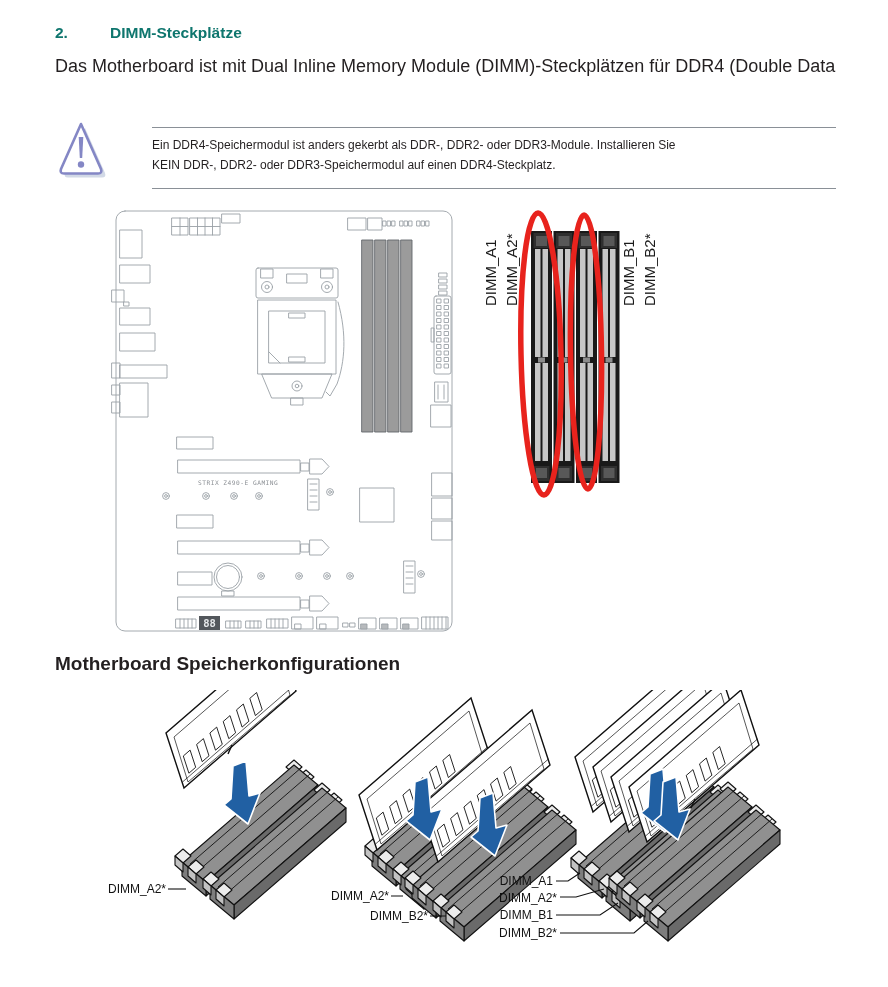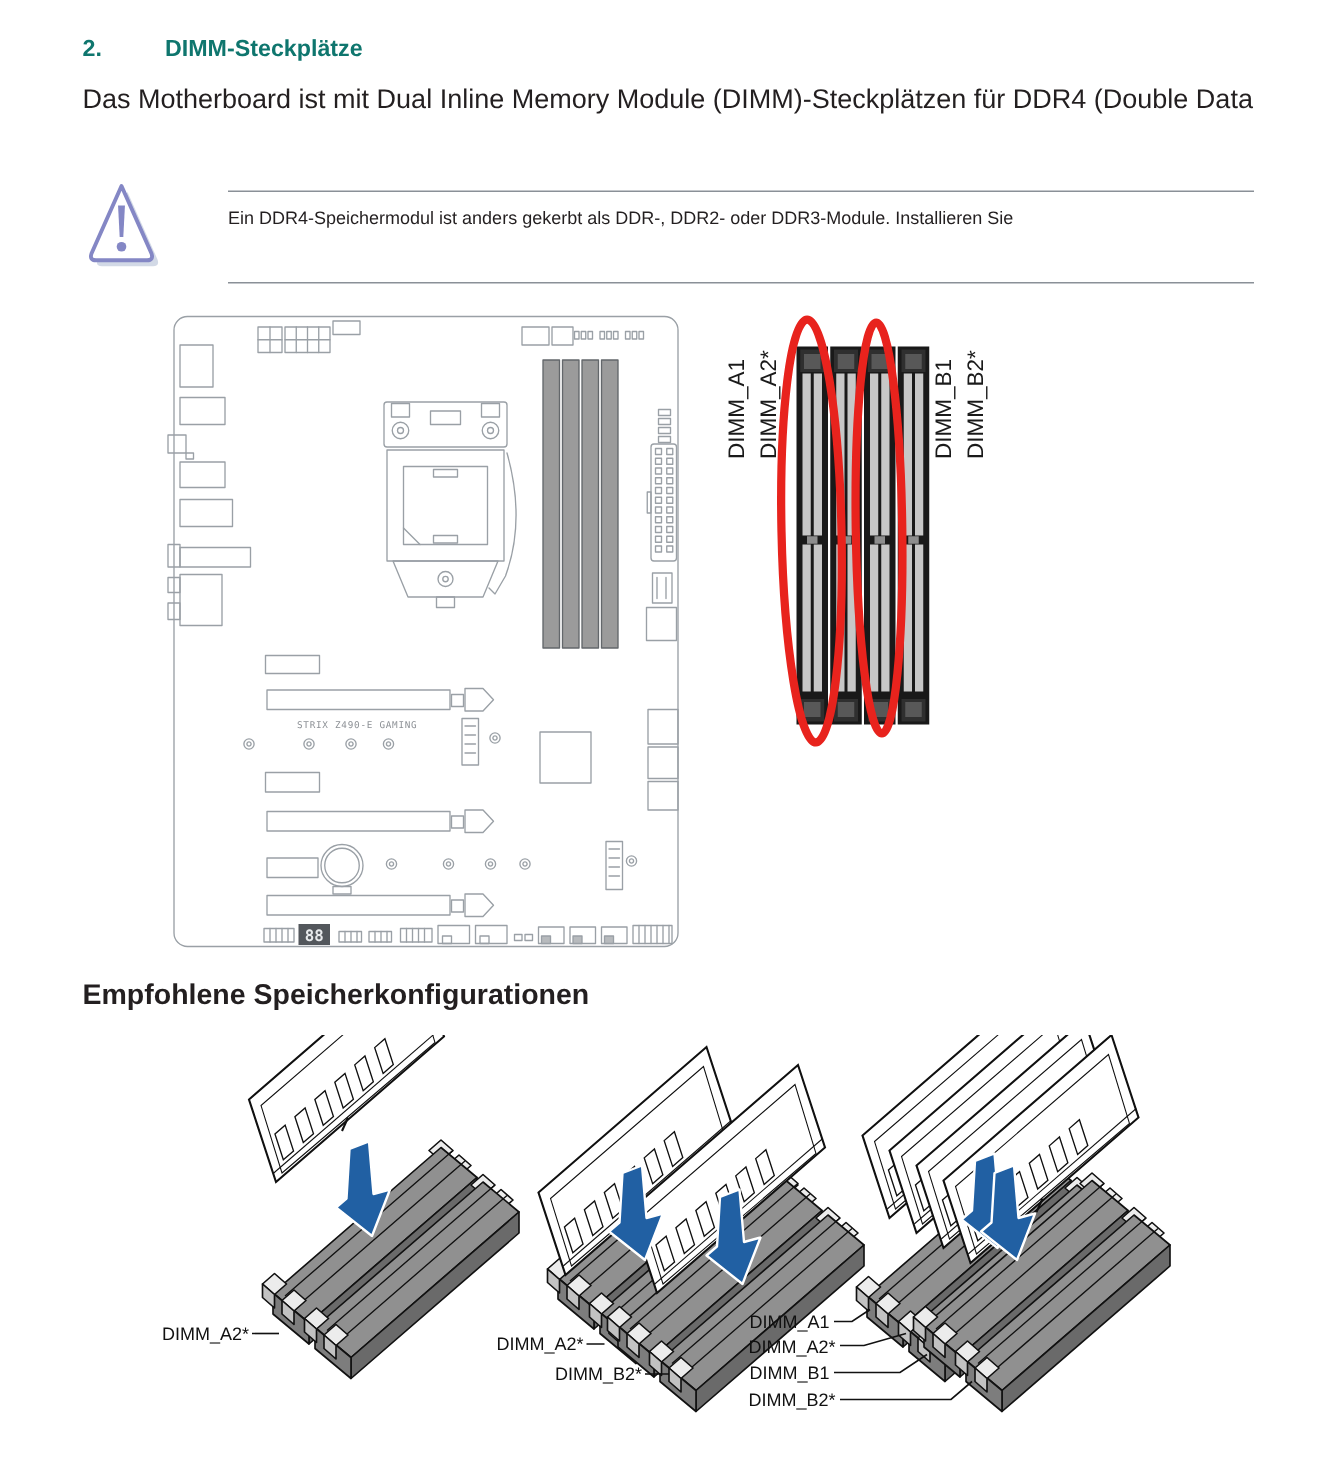--- a/index.html
+++ b/index.html
@@ -32,20 +32,21 @@
 
   <svg class="abs" style="left:54px;top:120px;" width="56" height="68" viewBox="0 0 56 68">
     <path d="M31,8 L51,53 Q52.5,57.5 48,57.5 L14,57.5 Q9.5,57.5 11,53 Z" fill="#d2d9e6" stroke="none"></path>
     <path d="M27,4 L47,49 Q48.5,53.5 44,53.5 L10,53.5 Q5.5,53.5 7,49 Z" fill="#ffffff" stroke="#8487c5" stroke-width="2.6" stroke-linejoin="round"></path>
     <path d="M24.7,17 L29.3,17 L28.2,38 L25.8,38 Z" fill="#8487c5"></path>
     <circle cx="27" cy="44.5" r="3.2" fill="#8487c5"></circle>
   </svg>
   <div class="abs warn-rule" style="top:127px;"></div>
   <div class="abs warn-text">
     <span>Ein DDR4-Speichermodul ist anders gekerbt als DDR-, DDR2- oder DDR3-Module. Installieren Sie</span>
+    <span>KEIN DDR-, DDR2- oder DDR3-Speichermodul auf einen DDR4-Steckplatz.</span>
   </div>
   <div class="abs warn-rule" style="top:188px;"></div>
 
   <svg class="abs" style="left:110px;top:205px;" width="350" height="432" viewBox="110 205 350 432">
     <defs>
       <g id="scrw">
           <circle r="3.4"></circle>
           <circle r="1.4"></circle>
         </g>
     </defs>
@@ -217,21 +218,21 @@
     <ellipse cx="541" cy="354" rx="20" ry="141" fill="none" stroke="#e8231d" stroke-width="5.5" transform="rotate(-1.2 541 354)"></ellipse>
     <ellipse cx="586" cy="352" rx="15.5" ry="137" fill="none" stroke="#e8231d" stroke-width="5.5" transform="rotate(-0.8 586 352)"></ellipse>
     <g font-size="15" fill="#1a1a1a">
       <text transform="translate(496,306) rotate(-90)">DIMM_A1</text>
       <text transform="translate(517,306) rotate(-90)">DIMM_A2*</text>
       <text transform="translate(634,306) rotate(-90)">DIMM_B1</text>
       <text transform="translate(655,306) rotate(-90)">DIMM_B2*</text>
     </g>
   </svg>
 
-  <div class="abs h2">Empfohlene Speicherkonfigurationen</div>
+  <div class="abs h2">Motherboard Speicherkonfigurationen</div>
 
   <svg class="abs" style="left:85px;top:690px;" width="800" height="270" viewBox="85 690 800 270">
     <defs>
       <g id="isoSlot" stroke="#111" stroke-width="1.1" stroke-linejoin="round">
         <polygon points="104,-95 112,-102 120,-95 112,-88" fill="#ececec"></polygon>
         <polygon points="116,-85 124,-92 132,-85 124,-78" fill="#ececec"></polygon>
         <polygon points="0,0 112,-97 136,-77 24,20" fill="#909090"></polygon>
         <path d="M8,2 L120,-95 M16,9 L128,-88" fill="none" stroke-width="0.9"></path>
         <polygon points="24,20 136,-77 136,-63 24,34" fill="#6a6a6a"></polygon>
         <polygon points="0,0 24,20 24,34 0,14" fill="#7d7d7d"></polygon>

